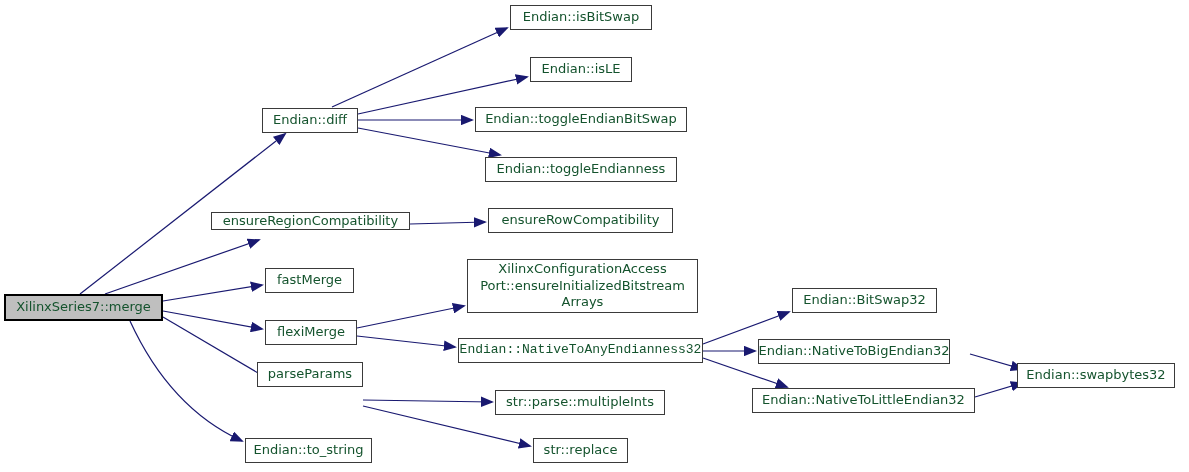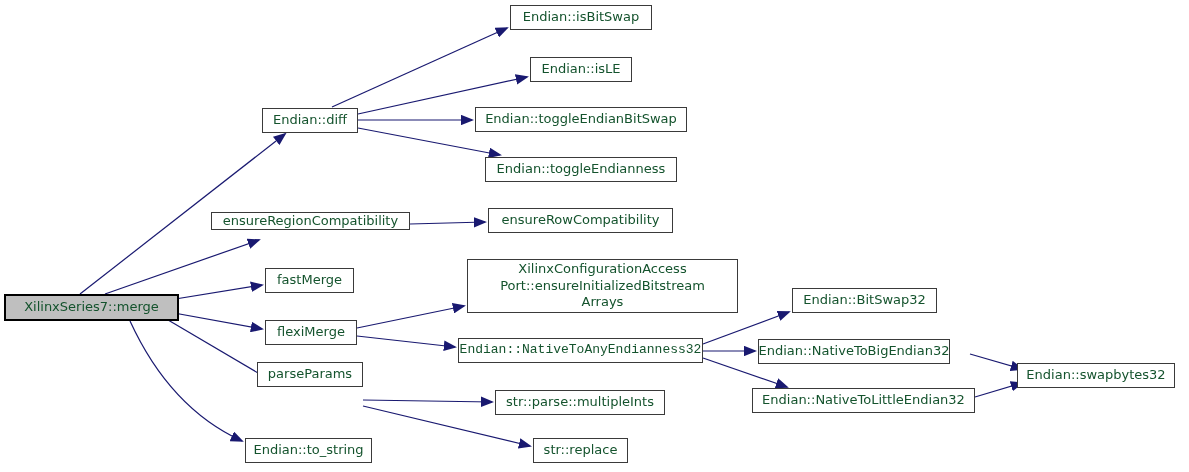--- a/index.html
+++ b/index.html
@@ -78,21 +78,21 @@
         <path d="M703,344 L789,312" class="edge" stroke="#191970" marker-end="url(#arrowhead)"></path>
         <path d="M703,351 L755,351" class="edge" stroke="#191970" marker-end="url(#arrowhead)"></path>
         <path d="M703,358 L787,387" class="edge" stroke="#191970" marker-end="url(#arrowhead)"></path>
         <path d="M970,354 L1022,369" class="edge" stroke="#191970" marker-end="url(#arrowhead)"></path>
         <path d="M975,397 L1022,383" class="edge" stroke="#191970" marker-end="url(#arrowhead)"></path>
         <path d="M363,400 L492,402" class="edge" stroke="#191970" marker-end="url(#arrowhead)"></path>
         <path d="M363,406 L530,446" class="edge" stroke="#191970" marker-end="url(#arrowhead)"></path>
       </g>
   </svg>
   <div id="node-layer">
-    <div class="node highlighted" style="left: 4px; top: 294px; width: 175px; height: 27px;">
+    <div class="node highlighted" style="left: 4px; top: 294px; width: 159px; height: 27px;">
       <span class="node-label">XilinxSeries7::merge</span>
     </div>
 
     <div class="node" style="left: 262px; top: 108px; width: 96px; height: 25px;">
       <span class="node-label">Endian::diff</span>
     </div>
 
     <div class="node" style="left: 510px; top: 5px; width: 142px; height: 25px;">
       <span class="node-label">Endian::isBitSwap</span>
     </div>
@@ -118,21 +118,21 @@
     </div>
 
     <div class="node" style="left: 265px; top: 268px; width: 89px; height: 25px;">
       <span class="node-label">fastMerge</span>
     </div>
 
     <div class="node" style="left: 265px; top: 320px; width: 92px; height: 25px;">
       <span class="node-label">flexiMerge</span>
     </div>
 
-    <div class="node" style="left: 467px; top: 259px; width: 271px; height: 54px;">
+    <div class="node" style="left: 467px; top: 259px; width: 231px; height: 54px;">
       <span class="node-label">XilinxConfigurationAccess
 Port::ensureInitializedBitstream
 Arrays</span>
     </div>
 
     <div class="node" style="left: 458px; top: 338px; width: 245px; height: 25px; font-family: Liberation Mono, monospace;">
       <span class="node-label">Endian::NativeToAnyEndianness32</span>
     </div>
 
     <div class="node" style="left: 792px; top: 288px; width: 145px; height: 25px;">

